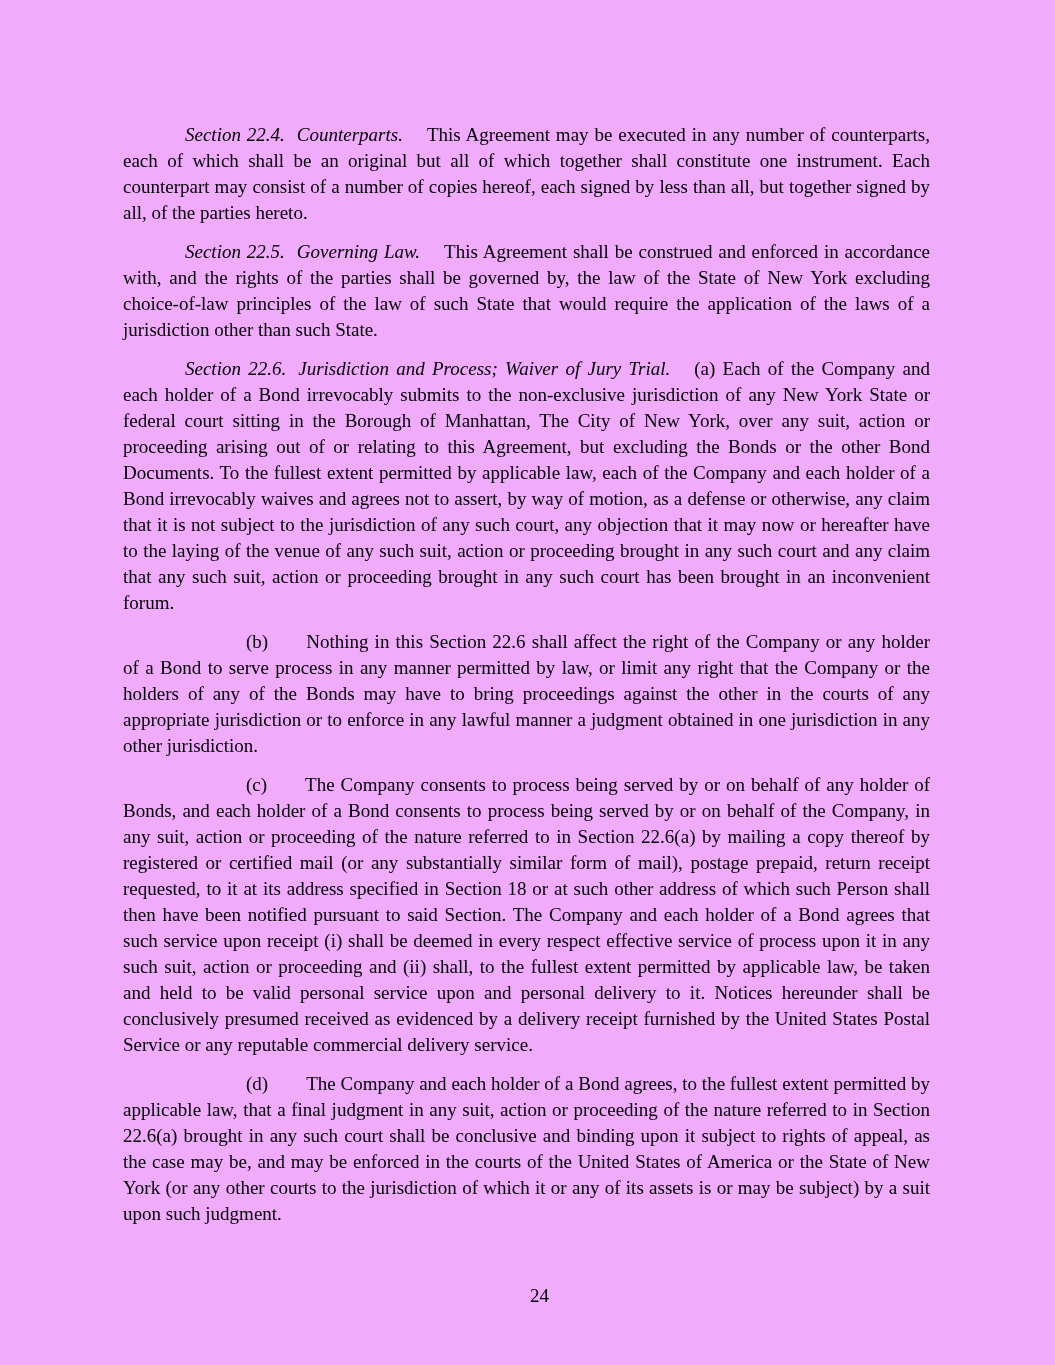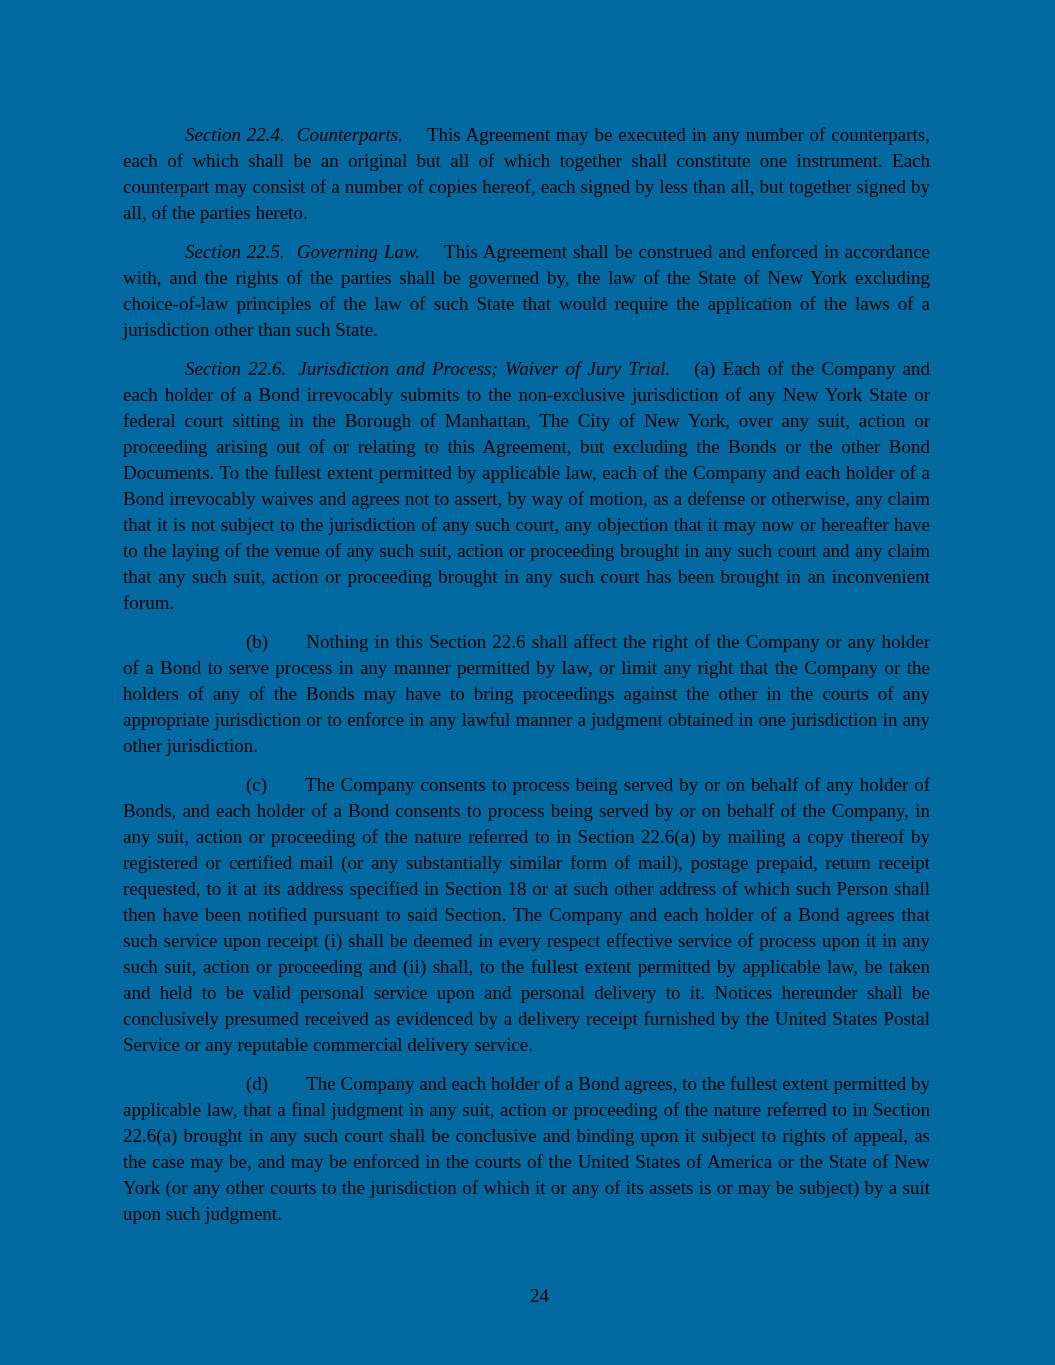--- a/index.html
+++ b/index.html
@@ -5,21 +5,21 @@
   * { margin: 0; padding: 0; box-sizing: border-box; }
   html, body { background: #e8e8e8; }
   body {
     width: 1055px;
     font-family: "Liberation Serif", "DejaVu Serif", serif;
   }
   .page {
     position: relative;
     width: 1055px;
     height: 1365px;
-    background: #0369a1;
+    background: #f0abfc;
     color: #000000;
     font-size: 19px;
     line-height: 26px;
     padding: 122px 125px 0 123px;
     overflow: hidden;
   }
   .para {
     text-align: justify;
     margin-bottom: 13px;
   }

